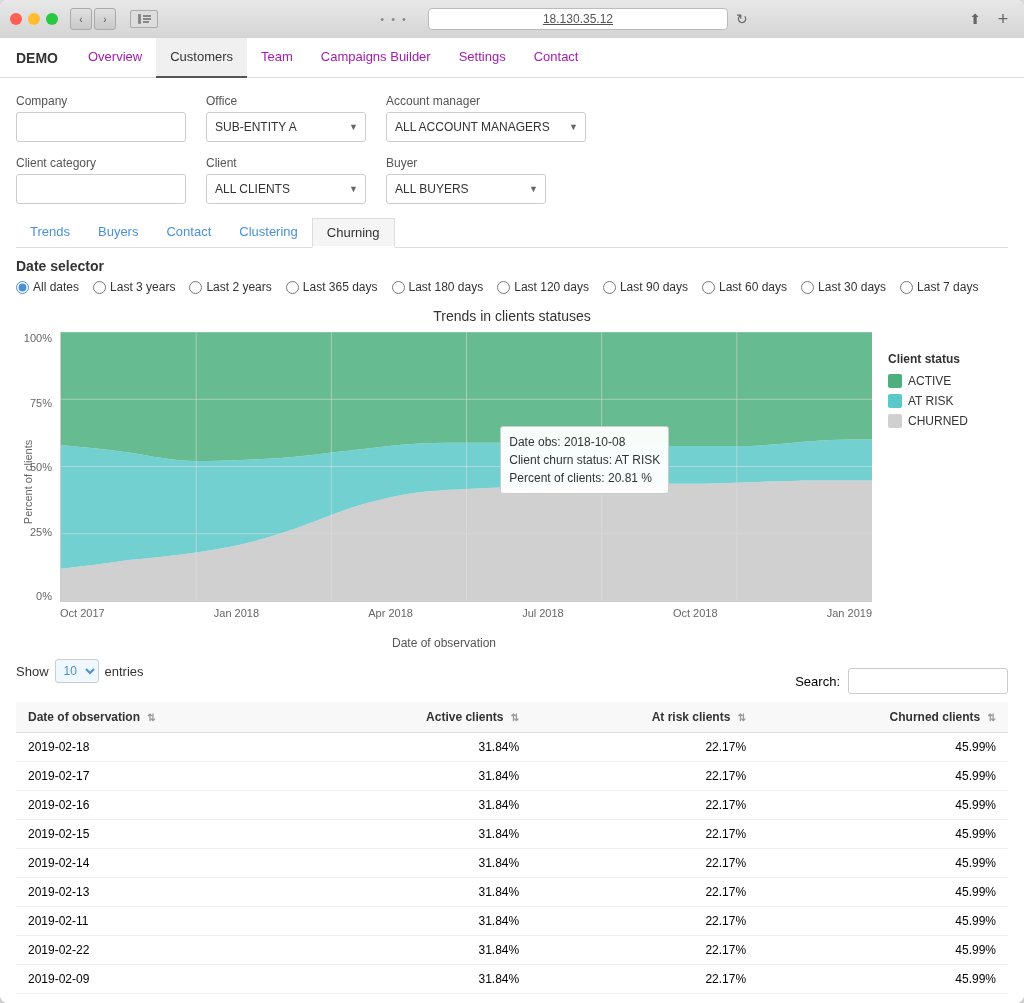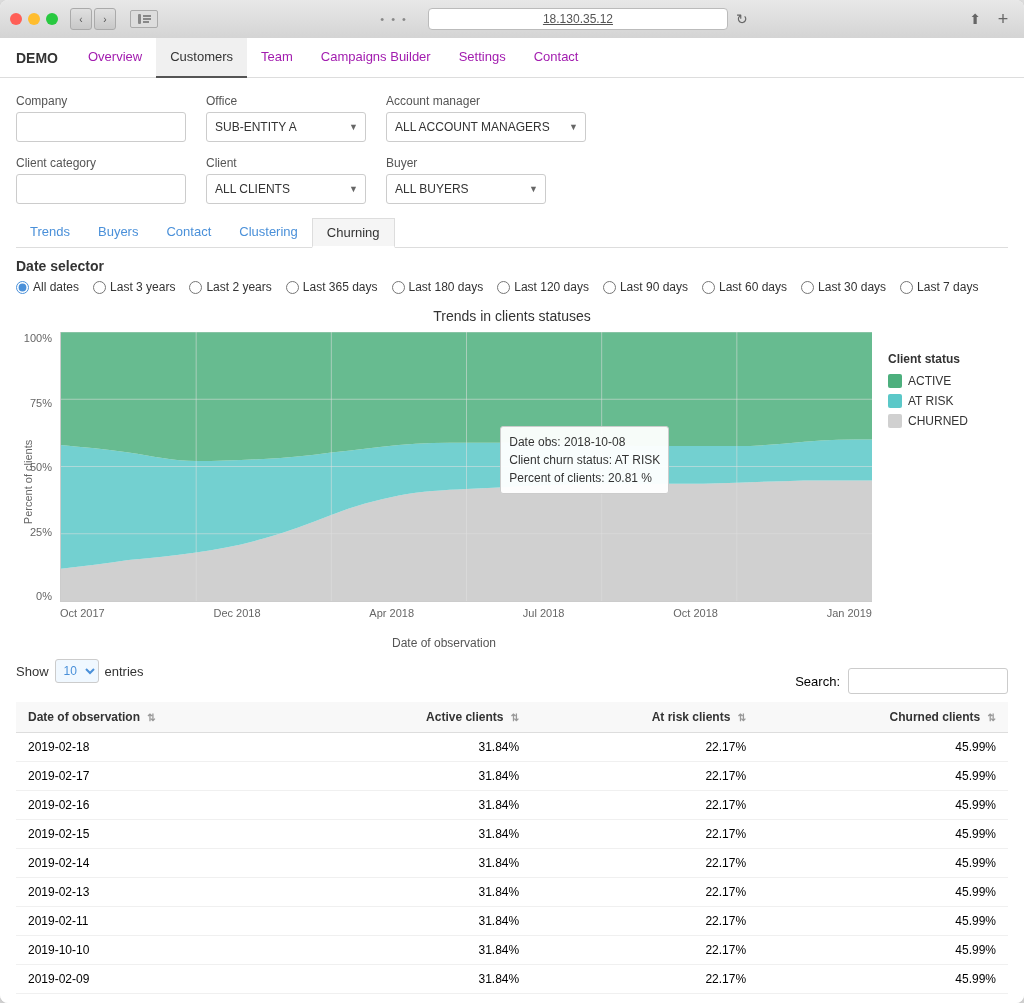--- a/index.html
+++ b/index.html
@@ -252,21 +252,21 @@
             
             <div class="tooltip-box">
               <div>Date obs: 2018-10-08</div>
               <div>Client churn status: AT RISK</div>
               <div>Percent of clients: 20.81 %</div>
             </div>
           </div>
 
           <div style="position:absolute; left:44px; right:0; bottom:0; height:30px; display:flex; justify-content:space-between; font-size:11px; color:#666; padding-top:5px;">
             <span>Oct 2017</span>
-            <span>Dec 2018</span>
+            <span>Jan 2018</span>
             <span>Apr 2018</span>
             <span>Jul 2018</span>
             <span>Oct 2018</span>
             <span>Jan 2019</span>
           </div>
 
           <div style="position:absolute; bottom:-18px; left:50%; transform:translateX(-50%); font-size:12px; color:#555;">Date of observation</div>
         </div>
 
         <div class="chart-legend">
@@ -349,21 +349,21 @@
     <td class="right">22.17%</td>
     <td class="right">45.99%</td>
   </tr>
           <tr>
     <td>2019-02-11</td>
     <td class="right">31.84%</td>
     <td class="right">22.17%</td>
     <td class="right">45.99%</td>
   </tr>
           <tr>
-    <td>2019-10-10</td>
+    <td>2019-02-22</td>
     <td class="right">31.84%</td>
     <td class="right">22.17%</td>
     <td class="right">45.99%</td>
   </tr>
           <tr>
     <td>2019-02-09</td>
     <td class="right">31.84%</td>
     <td class="right">22.17%</td>
     <td class="right">45.99%</td>
   </tr>

